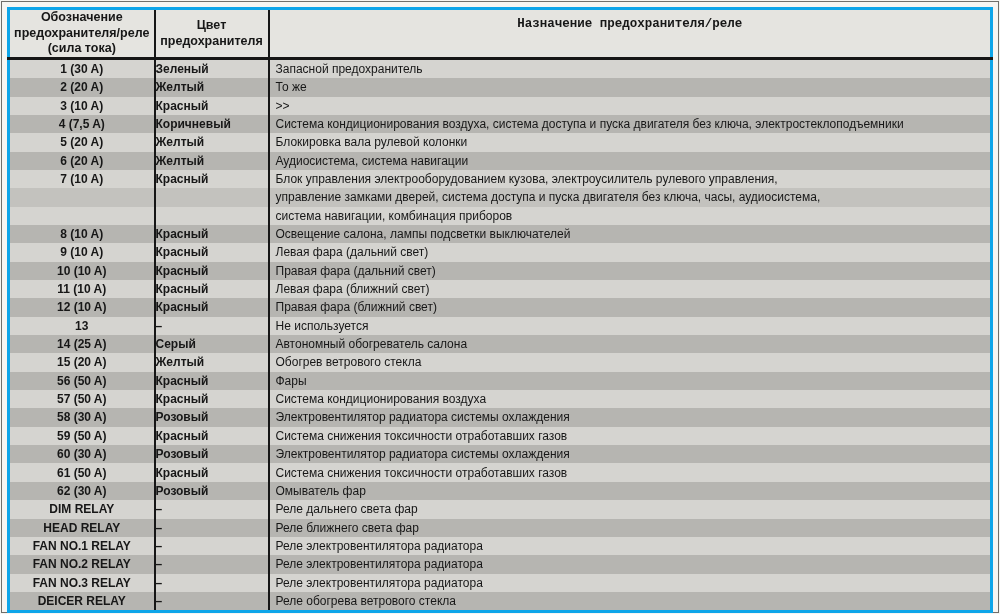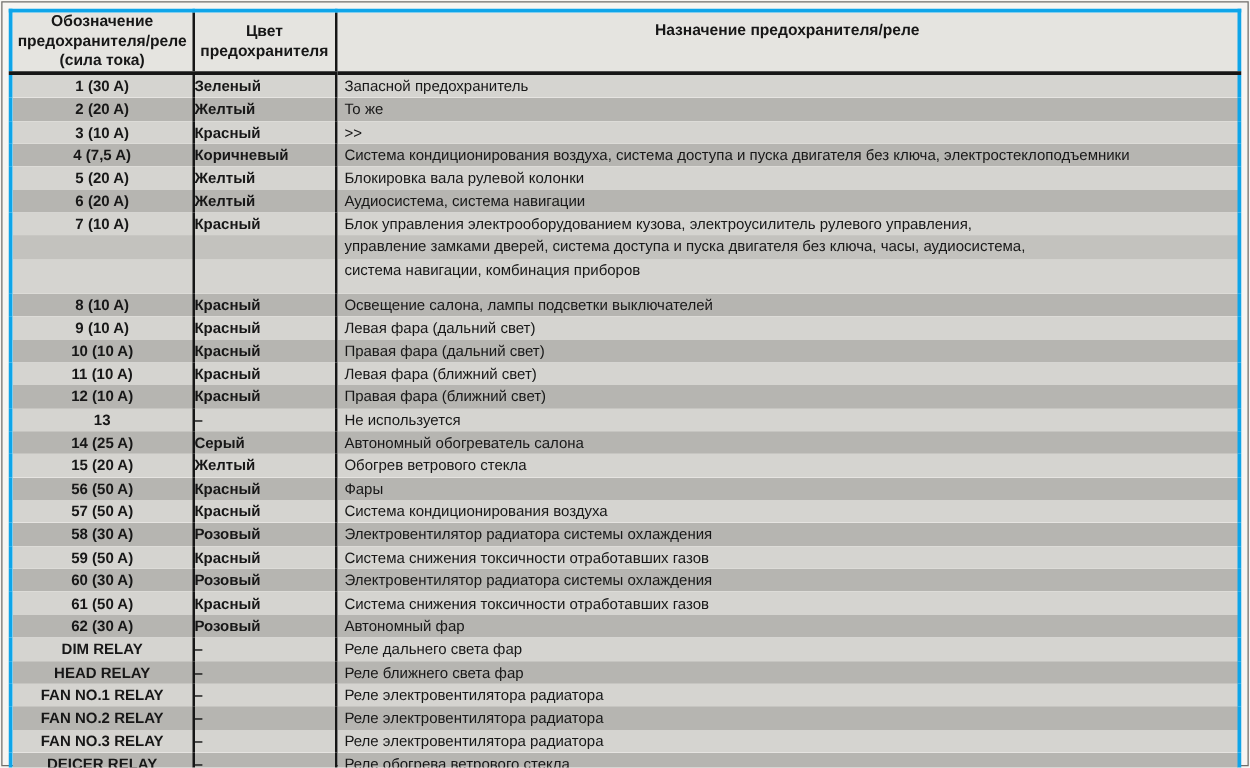--- a/index.html
+++ b/index.html
@@ -32,23 +32,23 @@
   th{
     background:var(--header-bg);
     border-bottom:3px solid #161616;
     font-size:12.5px;
     font-weight:bold;
     line-height:15.5px;
     white-space:pre-line;
     text-align:center;
     vertical-align:middle;
   }
-  th.c-purpose{vertical-align:top;padding-top:7px;}
+  th.c-purpose{vertical-align:top;padding-top:7px;font-family:Liberation Mono, monospace;}
   tbody tr{height:18.35px;}
-  tbody tr.tall{height:65px;}
+  tbody tr.tall{height:55px;}
   td{font-size:12px;line-height:18.3px;}
   tr.light td{background:var(--stripe-light);margin-left:28px;}
   tr.dark td{background:var(--stripe-dark);}
   tr.tall td{
     background:linear-gradient(to bottom,
       var(--stripe-light) 0px 18px,
       var(--stripe-mid) 18px 37px,
       var(--stripe-light) 37px 100%);
     vertical-align:top;
   }
@@ -185,21 +185,21 @@
     <td class="c-purpose">Электровентилятор радиатора системы охлаждения</td>
   </tr>
       <tr class="light">
     <td class="c-id">61 (50 A)</td>
     <td class="c-color">Красный</td>
     <td class="c-purpose">Система снижения токсичности отработавших газов</td>
   </tr>
       <tr class="dark">
     <td class="c-id">62 (30 A)</td>
     <td class="c-color">Розовый</td>
-    <td class="c-purpose">Автономный фар</td>
+    <td class="c-purpose">Омыватель фар</td>
   </tr>
       <tr class="light">
     <td class="c-id">DIM RELAY</td>
     <td class="c-color">–</td>
     <td class="c-purpose">Реле дальнего света фар</td>
   </tr>
       <tr class="dark">
     <td class="c-id">HEAD RELAY</td>
     <td class="c-color">–</td>
     <td class="c-purpose">Реле ближнего света фар</td>

